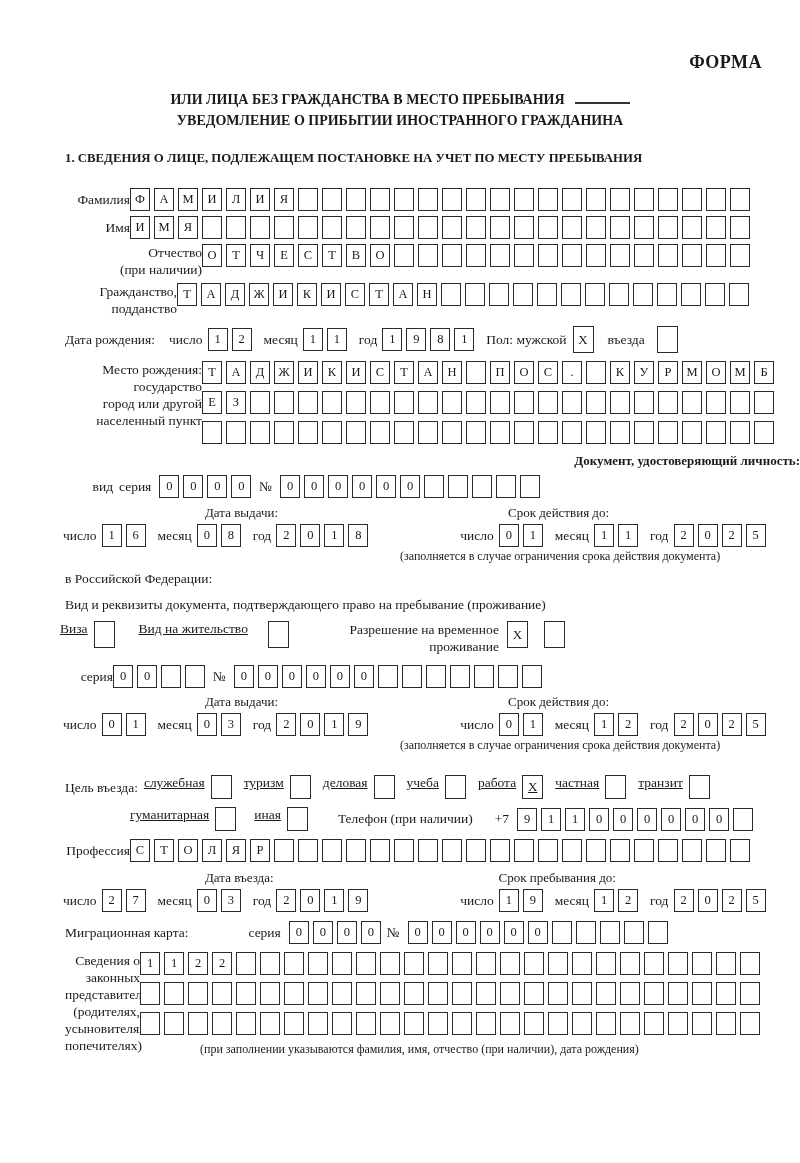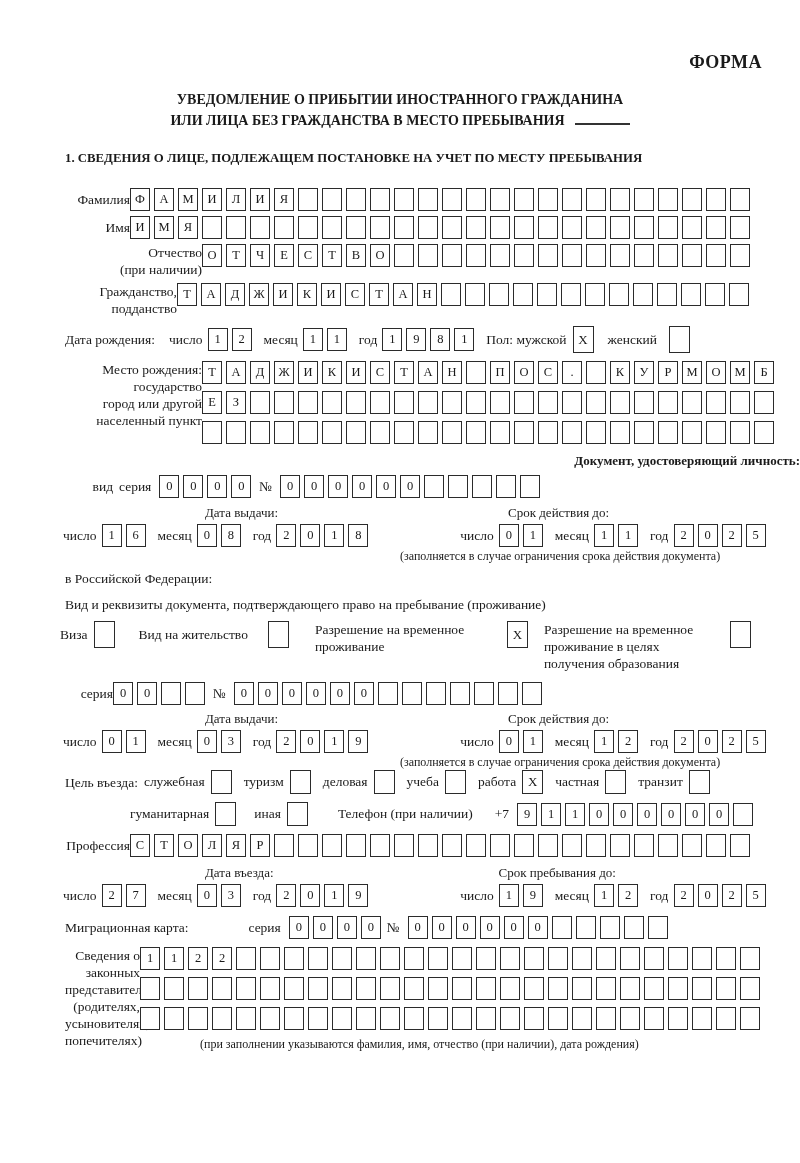--- a/index.html
+++ b/index.html
@@ -45,40 +45,40 @@
     font-size:13px;vertical-align:middle;background:#fff;flex:0 0 auto;
   }
   .cb-sm{height:22px;line-height:22px;}
 
   .dg{display:inline-flex;align-items:center;white-space:nowrap;}
   .dg .lab{margin-right:5px;}
   .dg .cells{margin-right:8px;}
   .heads{font-size:13px;}
   .note{font-size:12px;}
 
-  .opt{display:inline-flex;align-items:center;margin-right:12px;white-space:nowrap;}
+  .opt{display:inline-flex;align-items:flex-start;margin-right:12px;white-space:nowrap;text-decoration:underline;}
   .opt .t{margin-right:6px;}
   .optc{display:inline-flex;align-items:flex-start;margin-right:14px;}
-  .optc .t{text-align:left;line-height:17px;margin-right:8px;}
+  .optc .t{text-align:right;line-height:17px;margin-right:8px;}
   .w180{width:184px;}
   .w175{width:178px;}
 </style>
 </head>
 <body>
 
 <div class="page">
 
 
   <div class="forma">ФОРМА</div>
 
   <div class="title">
-    <div>УВЕДОМЛЕНИЕ О ПРИБЫТИИ ИНОСТРАННОГО ГРАЖДАНИНА</div>
     <div>
       <span>ИЛИ ЛИЦА БЕЗ ГРАЖДАНСТВА В МЕСТО ПРЕБЫВАНИЯ</span><span class="uline"></span>
     </div>
+    <div>УВЕДОМЛЕНИЕ О ПРИБЫТИИ ИНОСТРАННОГО ГРАЖДАНИНА</div>
   </div>
 
   <div class="sec">1. СВЕДЕНИЯ О ЛИЦЕ, ПОДЛЕЖАЩЕМ ПОСТАНОВКЕ НА УЧЕТ ПО МЕСТУ ПРЕБЫВАНИЯ</div>
 
   <div class="row" style="margin-top:22px">
     <span class="lbl lw65">Фамилия</span>
     <span class="cells"><span class="cell">Ф</span><span class="cell">А</span><span class="cell">М</span><span class="cell">И</span><span class="cell">Л</span><span class="cell">И</span><span class="cell">Я</span><span class="cell"></span><span class="cell"></span><span class="cell"></span><span class="cell"></span><span class="cell"></span><span class="cell"></span><span class="cell"></span><span class="cell"></span><span class="cell"></span><span class="cell"></span><span class="cell"></span><span class="cell"></span><span class="cell"></span><span class="cell"></span><span class="cell"></span><span class="cell"></span><span class="cell"></span><span class="cell"></span><span class="cell"></span></span>
   </div>
 
   <div class="row">
@@ -107,21 +107,21 @@
     <span class="dg" style="margin-left:14px">
       <span class="lab">число</span>
       <span class="cells"><span class="cell">1</span><span class="cell">2</span></span>
       <span class="lab">месяц</span>
       <span class="cells"><span class="cell">1</span><span class="cell">1</span></span>
       <span class="lab">год</span>
       <span class="cells"><span class="cell">1</span><span class="cell">9</span><span class="cell">8</span><span class="cell">1</span></span>
     </span>
     <span>Пол: мужской</span>
     <span class="checkbox" style="margin-left:6px">X</span>
-    <span style="margin-left:14px">женский</span>
+    <span style="margin-left:14px">въезда</span>
     <span class="checkbox" style="margin-left:12px"></span>
   </div>
 
   <div class="row top" style="margin-top:8px">
     <span class="lbl lw137">
       <span>Место рождения:</span><br>
       <span>государство</span><br>
       <span>город или другой</span><br>
       <span>населенный пункт</span>
     </span>
@@ -184,21 +184,20 @@
     </span>
     <span class="opt" style="margin-left:12px">
       <span class="t">Вид на жительство</span>
       <span class="checkbox" style="margin-left:14px"></span>
     </span>
     <span class="optc" style="margin-left:14px">
       <span class="t w180">Разрешение на временное проживание</span>
       <span class="checkbox">X</span>
     </span>
     <span class="optc" style="margin-left:2px;margin-right:0">
-      <span class="t w175">Разрешение на временное проживание в целях получения образования</span>
       <span class="checkbox"></span>
     </span>
   </div>
 
   <div class="row" style="margin-top:10px">
     <span class="lbl" style="width:48px">серия</span>
     <span class="cells"><span class="cell">0</span><span class="cell">0</span><span class="cell"></span><span class="cell"></span></span>
     <span style="margin:0 8px 0 4px">№</span>
     <span class="cells"><span class="cell">0</span><span class="cell">0</span><span class="cell">0</span><span class="cell">0</span><span class="cell">0</span><span class="cell">0</span><span class="cell"></span><span class="cell"></span><span class="cell"></span><span class="cell"></span><span class="cell"></span><span class="cell"></span><span class="cell"></span></span>
   </div>
@@ -224,21 +223,21 @@
       <span class="cells"><span class="cell">1</span><span class="cell">2</span></span>
       <span class="lab">год</span>
       <span class="cells"><span class="cell">2</span><span class="cell">0</span><span class="cell">2</span><span class="cell">5</span></span>
     </span>
   </div>
 
   <div class="row note" style="margin-left:400px;margin-top:2px">
     <span>(заполняется в случае ограничения срока действия документа)</span>
   </div>
 
-  <div class="row" style="margin-top:0">
+  <div class="row" style="margin-top:22px">
     <span class="lbl">Цель въезда:</span>
     <span class="opt" style="margin-left:6px">
       <span class="t">служебная</span>
       <span class="checkbox cb-sm"></span>
     </span>
     <span class="opt">
       <span class="t">туризм</span>
       <span class="checkbox cb-sm"></span>
     </span>
     <span class="opt">

